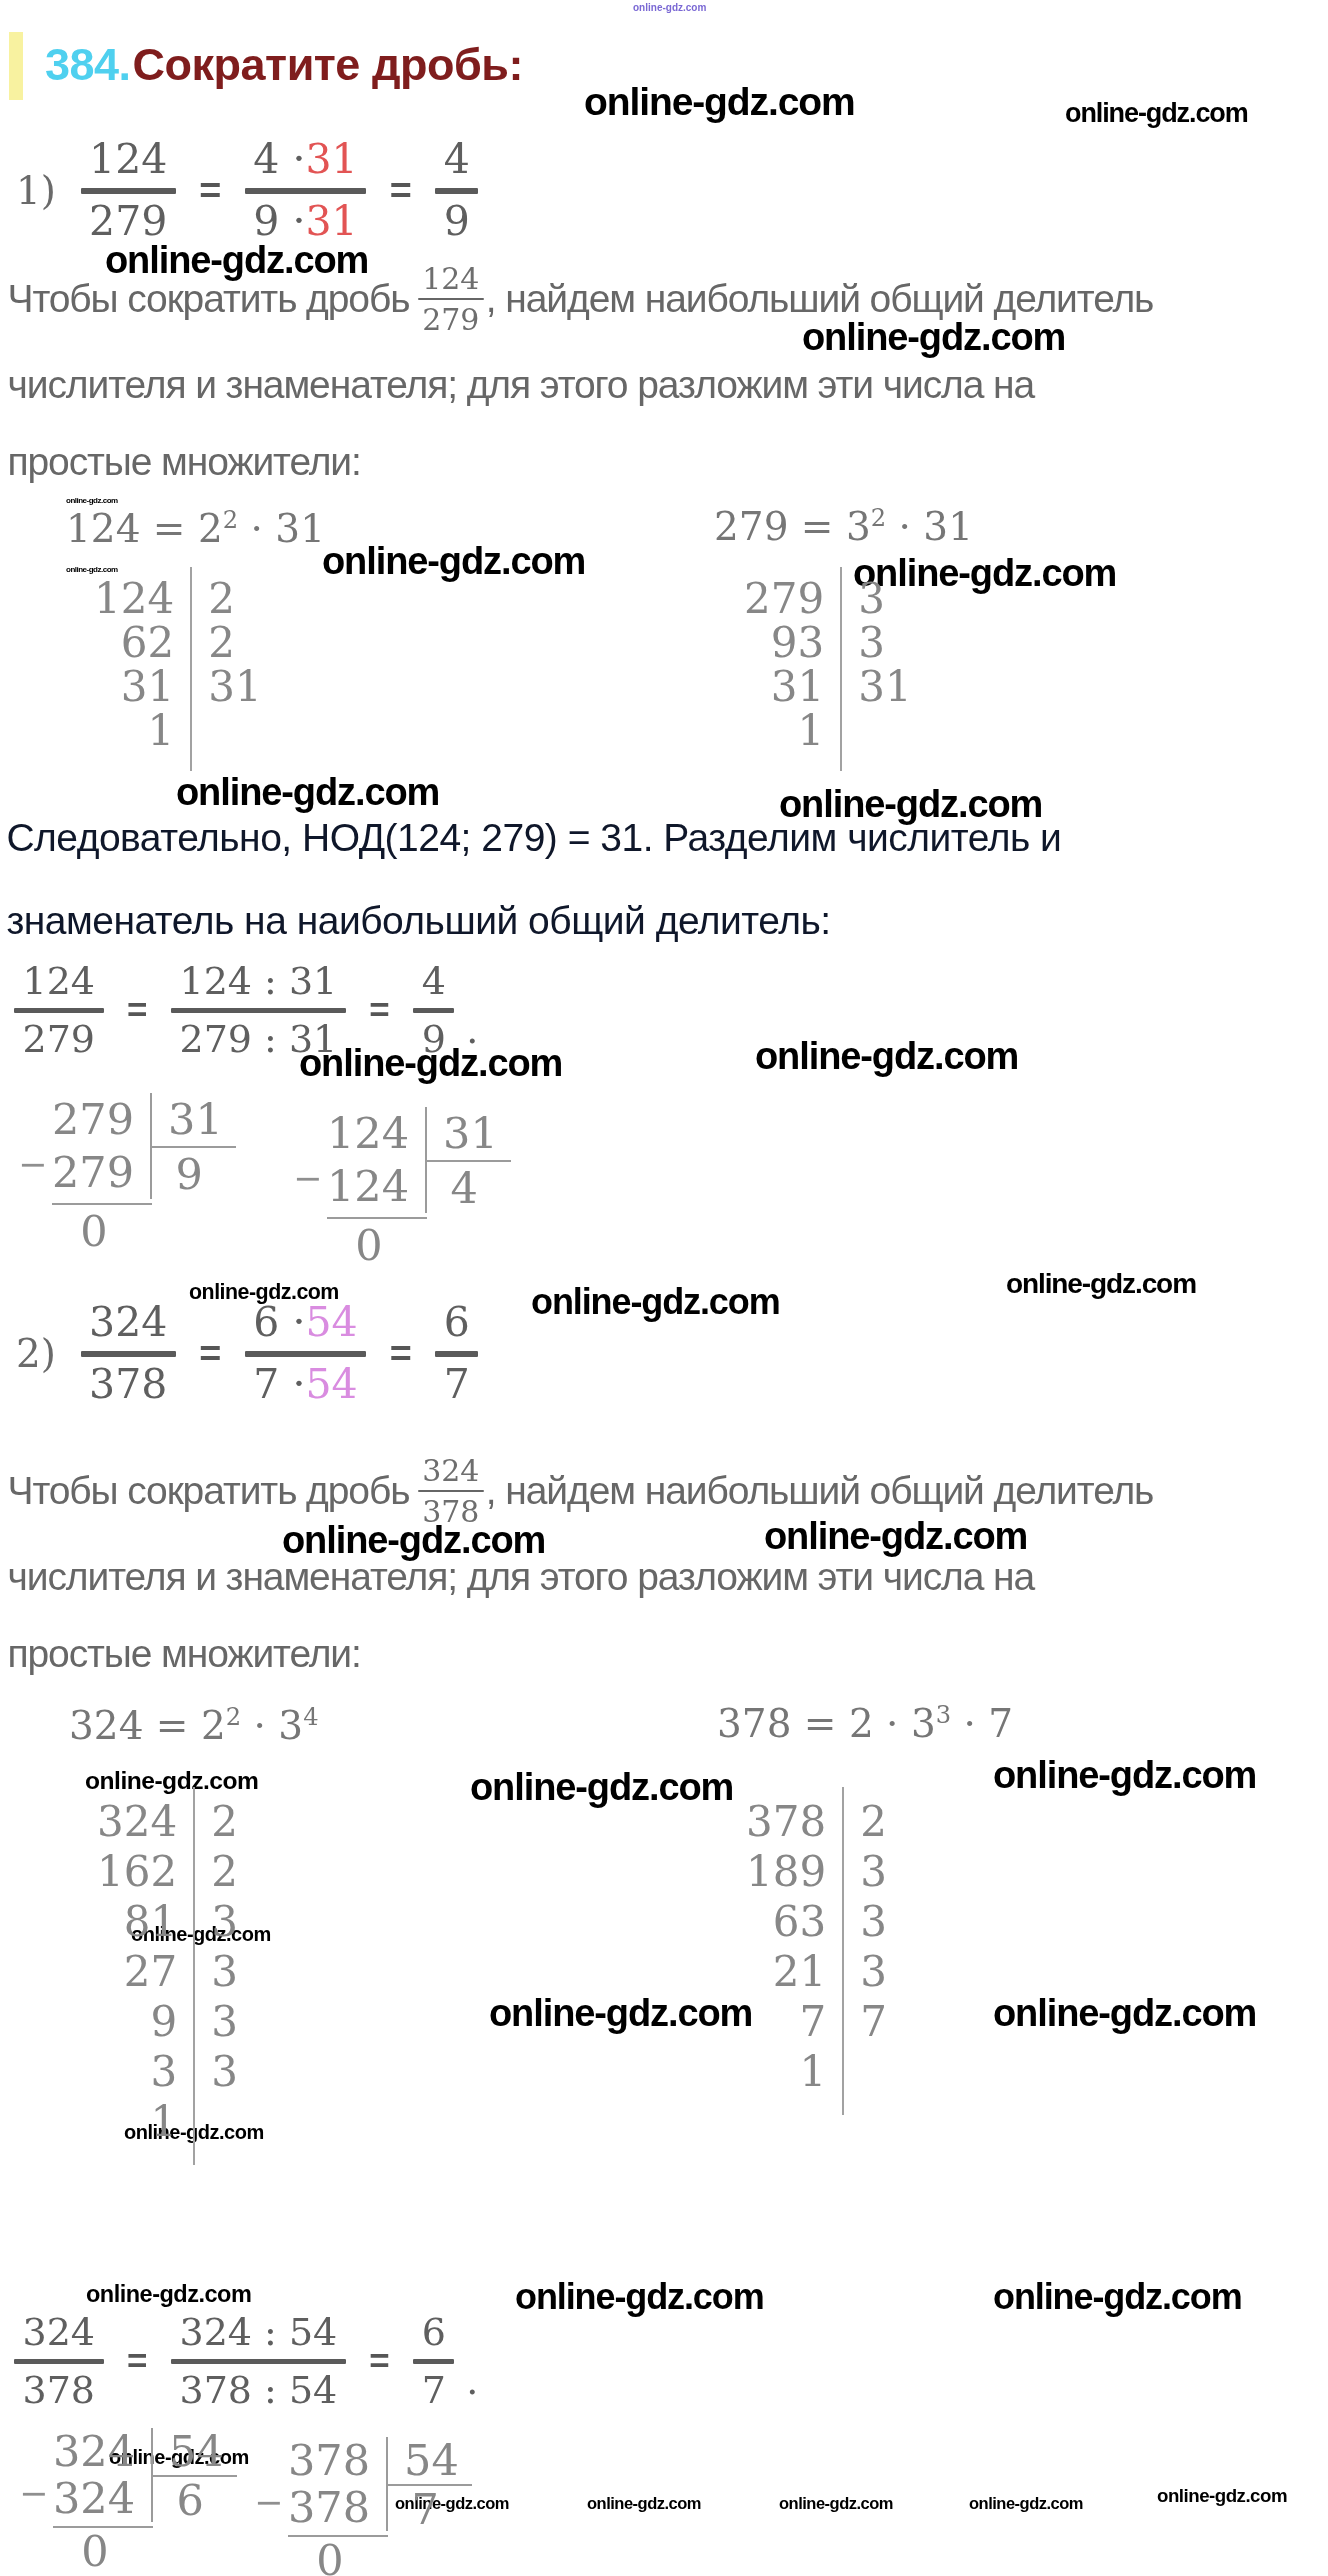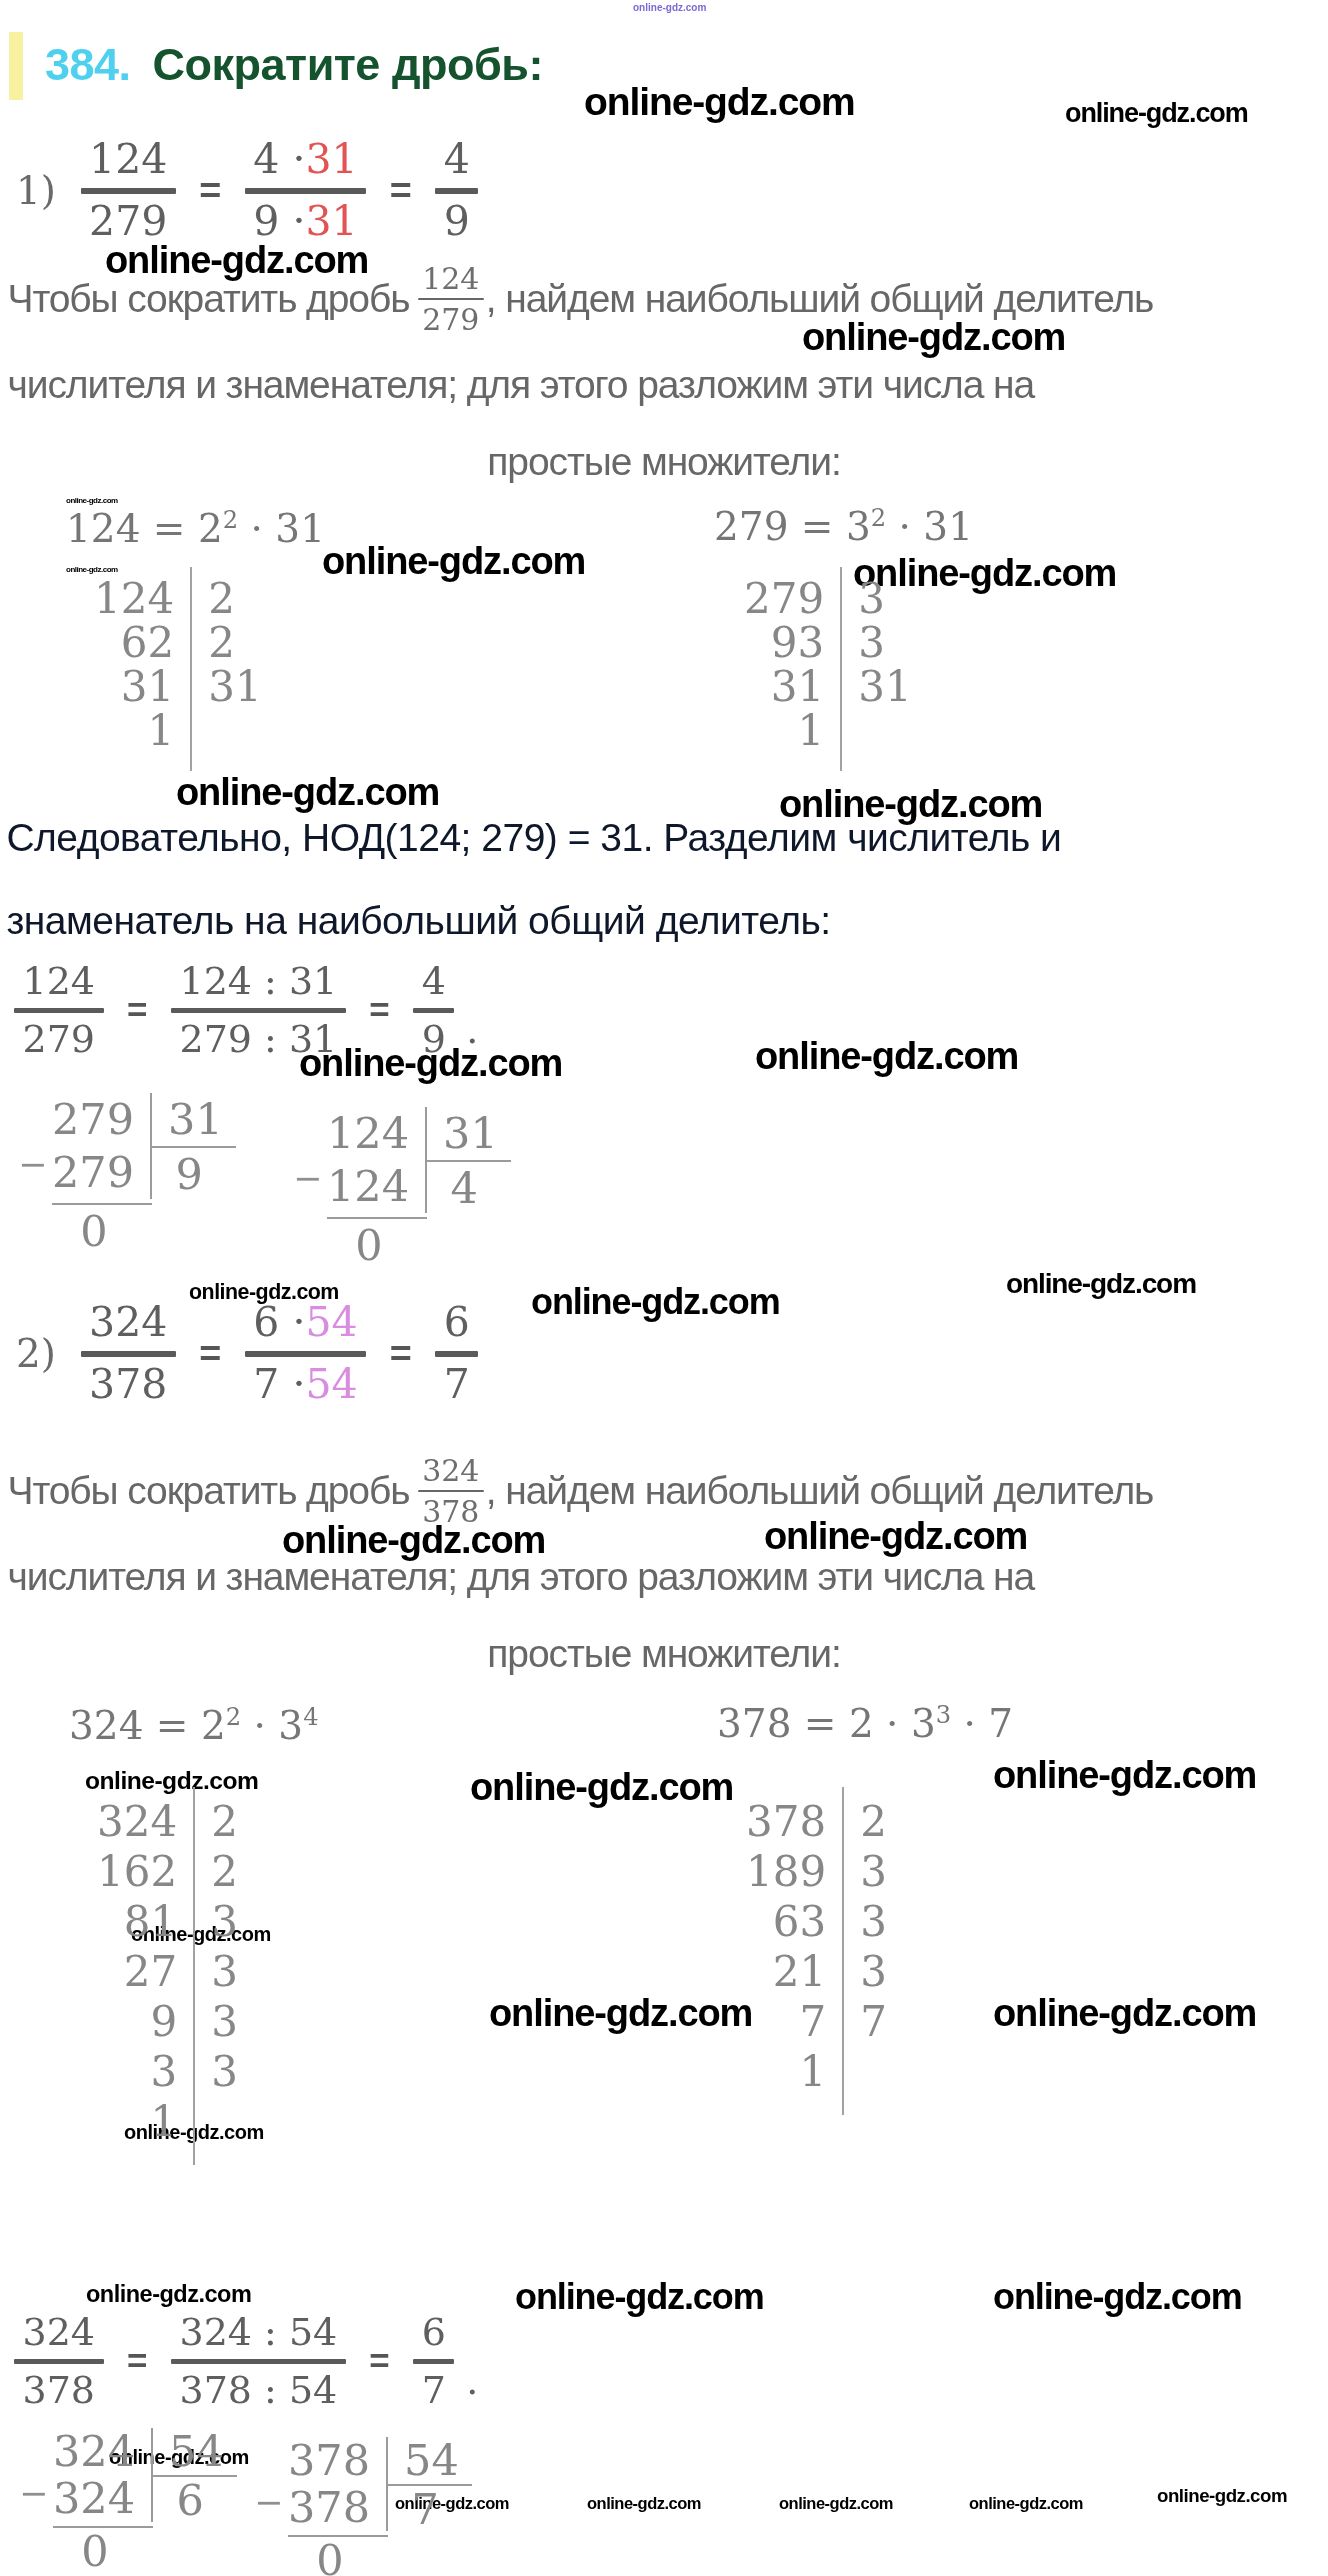--- a/index.html
+++ b/index.html
@@ -5,21 +5,21 @@
   html,body{margin:0;padding:0;background:#fff;}
   .page{position:relative;width:1328px;height:2576px;background:#ffffff;overflow:hidden;
         font-family:"Liberation Sans",sans-serif;}
 
   
   .hl-bar{position:absolute;left:8.5px;top:32px;width:14px;height:68px;
           background:var(--highlight,#f8f2a0);}
   .header{position:absolute;left:45px;top:39px;display:flex;gap:2px;
           font-size:45px;font-weight:700;letter-spacing:-0.5px;white-space:nowrap;}
   .prob-num{color:var(--number-accent,#4fd0ef);}
-  .prob-title{color:#14532d;margin-left:20px;}
+  .prob-title{color:#7f1d1d;}
 
   
   .wm{position:absolute;font-family:"Liberation Sans",sans-serif;font-weight:700;
       color:#000;letter-spacing:-1.1px;white-space:nowrap;line-height:1;}
   .wm.sm{letter-spacing:-0.5px;font-weight:700;}
   .wm.purple{color:#7a68d4;font-weight:700;letter-spacing:0;}
 
   
   .eq{position:absolute;display:flex;align-items:center;gap:23.5px;
       font-family:"DejaVu Serif",serif;font-size:41px;color:#5f5f5f;white-space:nowrap;}
@@ -37,21 +37,21 @@
   .para{position:absolute;left:7.5px;width:1313px;color:#676767;
         font-size:39px;letter-spacing:-1.1px;line-height:1.28;}
   .pline1{display:flex;align-items:center;}
   .pfrac{display:inline-flex;flex-direction:column;align-items:center;
          font-family:"DejaVu Serif",serif;font-size:30px;color:#6e6e6e;
          letter-spacing:0;margin:0 5.3px 0 8.5px;}
   .pfrac .fnum,.pfrac .fden{line-height:1.1;padding:0 4.3px;}
   .pfrac .fbar{height:2.7px;margin:2.7px 0;background:#666;}
   .p-post{margin-left:-3.2px;}
   .pline2{margin-top:24px;}
-  .pline3{margin-top:27px;text-align:center;}
+  .pline3{margin-top:27px;}
 
   
   .factor{position:absolute;font-family:"DejaVu Serif",serif;font-size:39px;
           color:#767676;white-space:nowrap;}
   .factor sup{font-size:0.62em;vertical-align:super;line-height:0;}
 
   
   .ladder{position:absolute;display:flex;font-family:"DejaVu Serif",serif;color:#878787;}
   .ladder .lc{display:flex;flex-direction:column;align-items:flex-end;
               border-right:2.1px solid #a2a2a2;padding:0 16px 0 0;}

